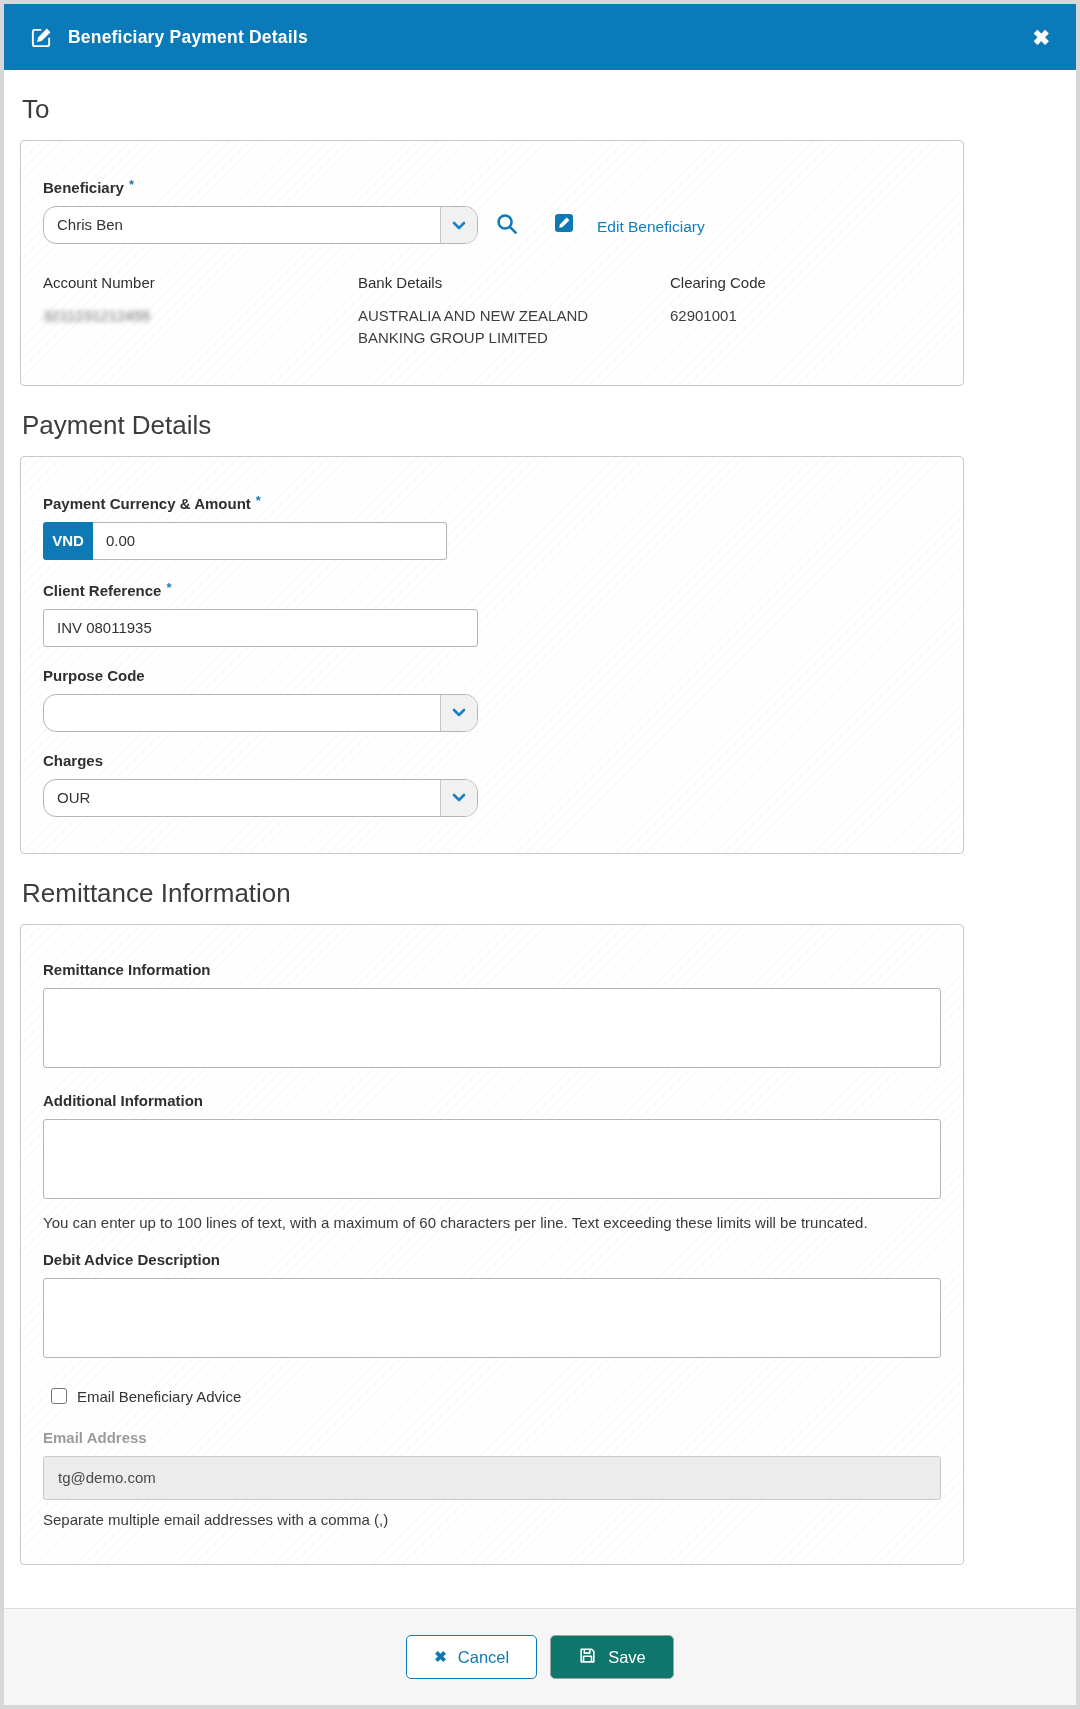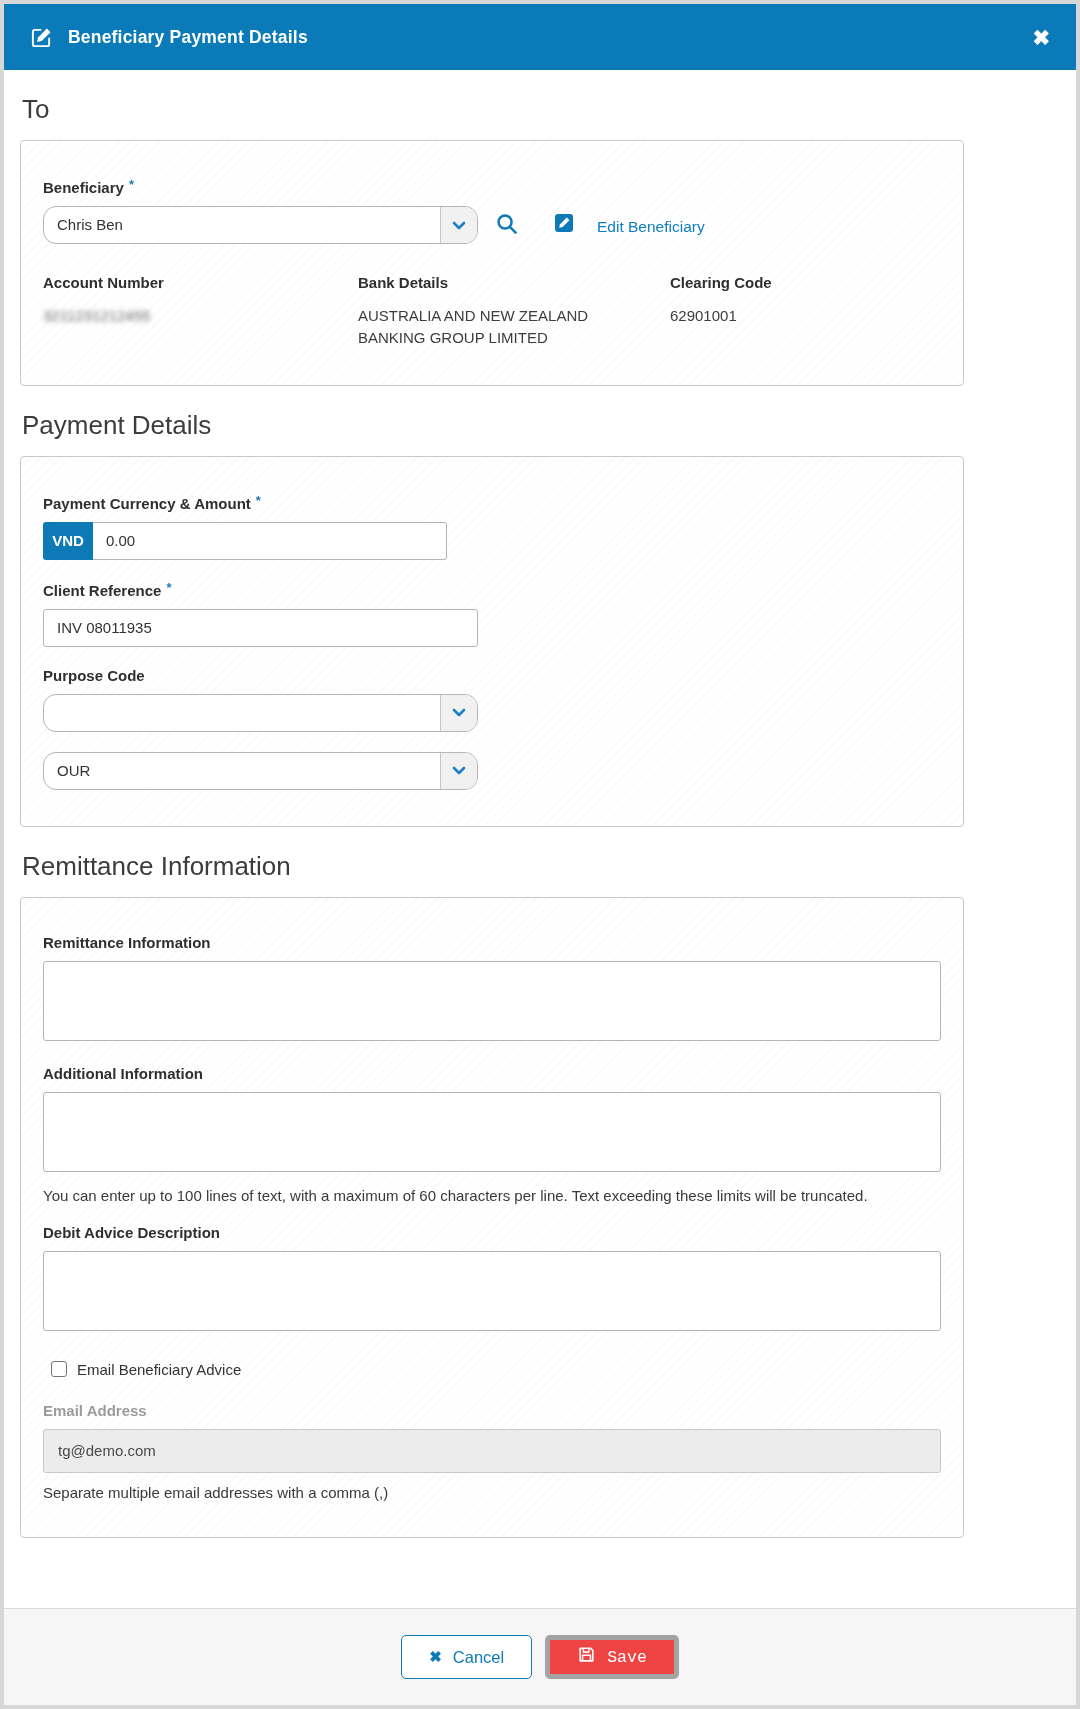--- a/index.html
+++ b/index.html
@@ -68,21 +68,21 @@
 
   .bene-row { display: flex; align-items: center; gap: 17px; }
   .icon-btn { background: none; border: none; cursor: pointer; display: inline-flex; align-items: center; }
   .edit-link {
     display: inline-flex; align-items: flex-end; gap: 24px;
     color: #0e7dc1; font-size: 15.5px; text-decoration: none; cursor: pointer; margin-left: 20px;
   }
 
   .detail-cols { display: flex; margin-top: 30px; }
   .dcol-1 { width: 315px; } .dcol-2 { width: 312px; } .dcol-3 { flex: 1; }
-  .dlabel { font-size: 15px; font-weight: 700; color: #2f2f2f; margin-bottom: 14px; }
+  .dlabel { font-size: 15px; font-weight: 400; color: #2f2f2f; margin-bottom: 14px; }
   .dvalue { font-size: 15px; color: #3d3d3d; line-height: 1.45; }
   .dcol-2 .dvalue { max-width: 262px; }
   .blurred { filter: blur(2.6px); opacity: .8; }
 
   .currency-group { display: flex; width: 404px; }
   .cur-badge {
     flex: 0 0 50px; height: 38px; background: #0d7ab6; color: #fff;
     display: flex; align-items: center; justify-content: center;
     font-size: 15px; font-weight: 700; border-radius: 3px 0 0 3px;
   }
@@ -118,21 +118,21 @@
     background: #f6f6f6; border-top: 1px solid #dcdcdc;
     display: flex; align-items: center; justify-content: center; gap: 13px;
   }
   .btn {
     height: 44px; border-radius: 5px; font-family: "Liberation Sans", sans-serif;
     font-size: 16.5px; display: inline-flex; align-items: center; gap: 11px;
     padding: 0 27px; cursor: pointer;
   }
   .btn-cancel { background: #fff; border: 1px solid #0d7ab6; color: #0d7ab6; }
   .btn-cancel .x-glyph { font-size: 15px; font-weight: 700; }
-  .btn-save { background: #ef4444; border: 5px solid #a3a3a3; color: #fff; font-family: Liberation Mono, monospace; }
+  .btn-save { background: #0f766e; border: 1px solid #a3a3a3; color: #fff; }
 </style>
 </head>
 <body>
 
 <div class="modal">
 
   <header class="dlg-header">
     <span class="hdr-icon">
       <svg width="23" height="23" viewBox="0 0 24 24" fill="none" stroke="#fff" stroke-width="2" stroke-linecap="round" stroke-linejoin="round">
         <path d="M20 13v6a2 2 0 0 1-2 2H5a2 2 0 0 1-2-2V6a2 2 0 0 1 2-2h6"></path>
@@ -225,20 +225,23 @@
           <span class="select-value"></span>
           <span class="select-caret">
             <svg width="14" height="9" viewBox="0 0 14 9" fill="none" stroke="#1e80c4" stroke-width="2.6" stroke-linecap="round" stroke-linejoin="round">
                 <path d="M2 2l5 5 5-5"></path>
               </svg>
           </span>
         </div>
       </div>
 
       <div class="field">
+        <div class="label-row">
+          <span class="f-label">Charges</span>
+        </div>
         <div class="select-box">
           <span class="select-value">OUR</span>
           <span class="select-caret">
             <svg width="14" height="9" viewBox="0 0 14 9" fill="none" stroke="#1e80c4" stroke-width="2.6" stroke-linecap="round" stroke-linejoin="round">
                 <path d="M2 2l5 5 5-5"></path>
               </svg>
           </span>
         </div>
       </div>
     </section>

